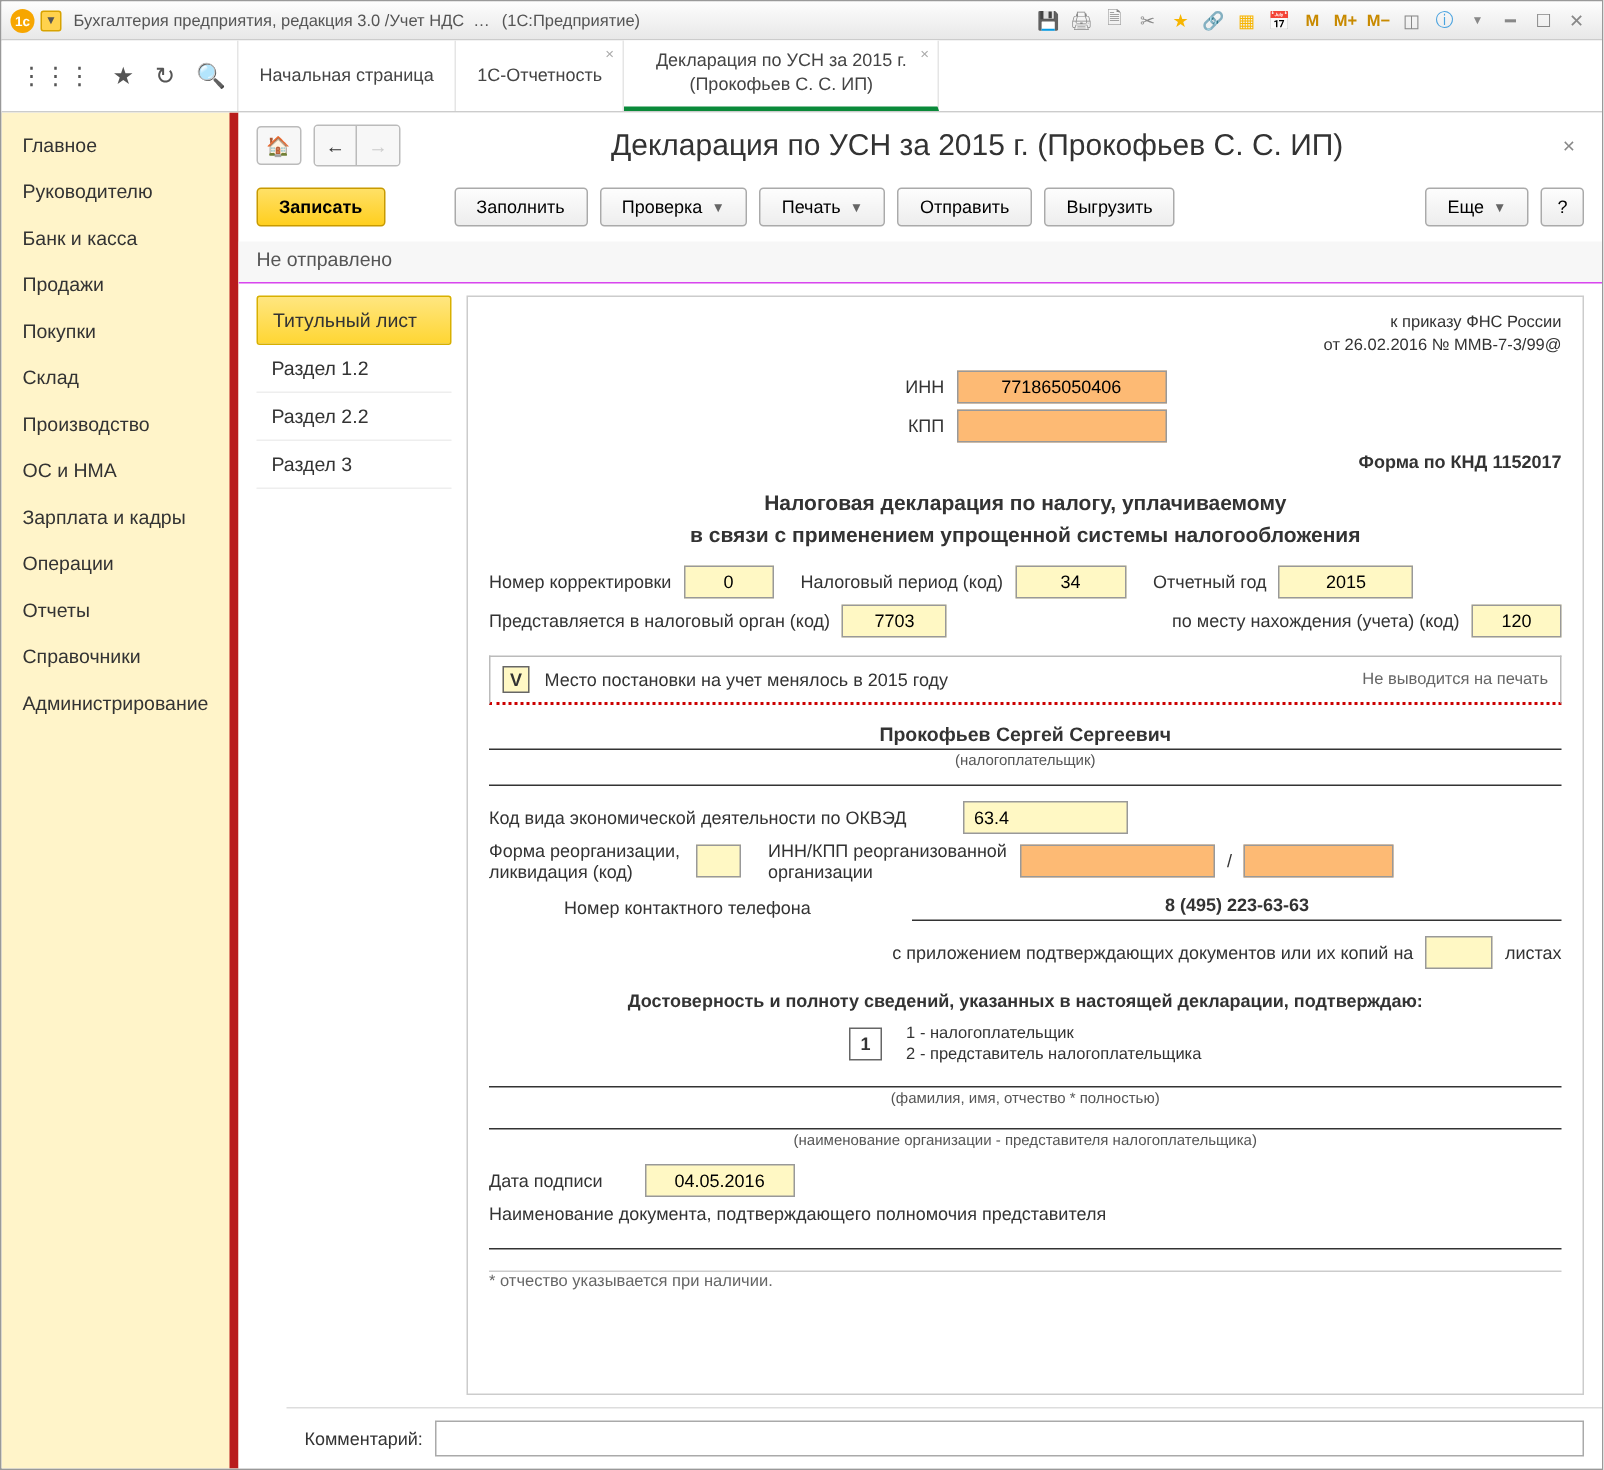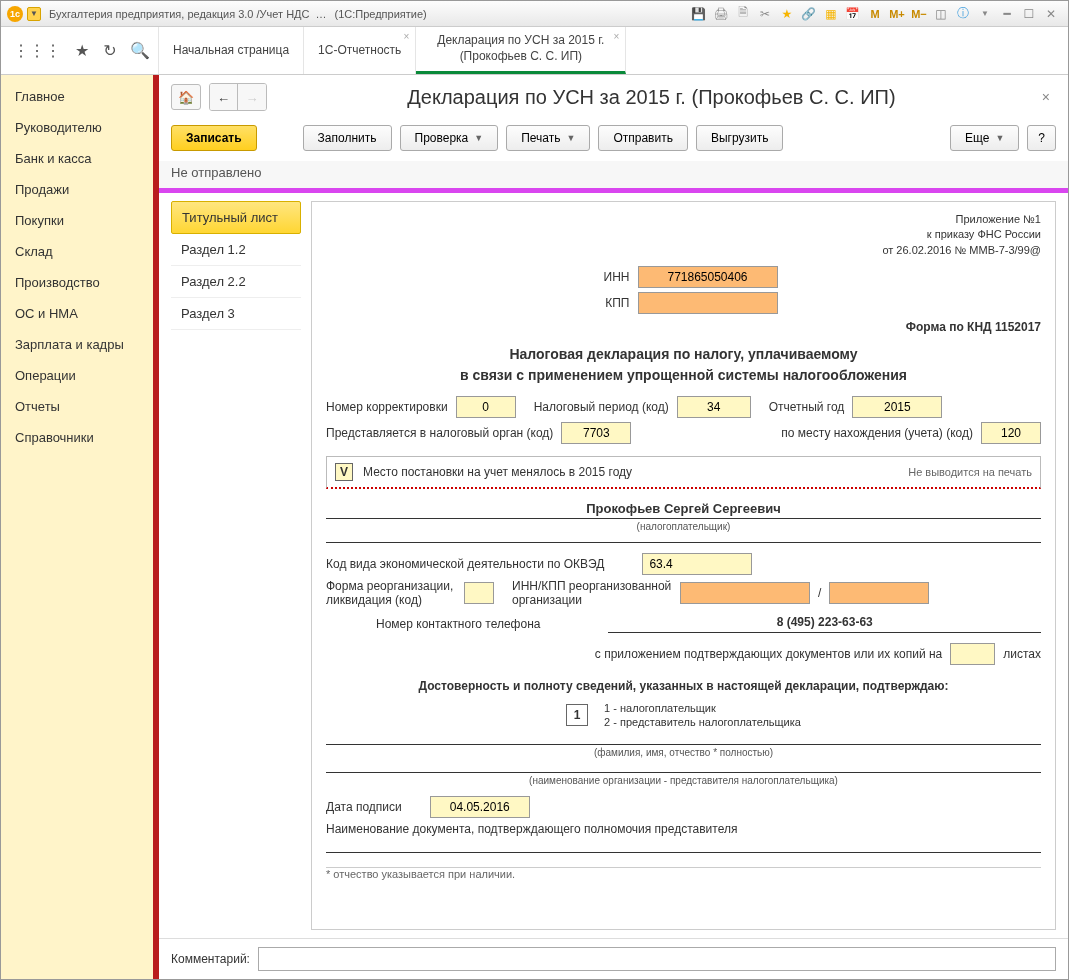--- a/index.html
+++ b/index.html
@@ -28,41 +28,41 @@
 .navgrp { display:flex; border:1px solid #bbb; border-radius:3px; overflow:hidden; }
 .navgrp .half { width:28px; height:26px; display:flex; align-items:center; justify-content:center; background:#f7f7f7; cursor:pointer; font-size:13px; }
 .navgrp .half:first-child { border-right:1px solid #bbb; }
 .page-title { flex:1; text-align:center; font-size:20px; font-weight:normal; color:#333; }
 .close-x { font-size:14px; color:#888; cursor:pointer; padding:0 6px; }
 .toolbar { padding:6px 12px 10px; display:flex; gap:8px; align-items:center; }
 .btn { height:26px; padding:0 14px; border:1px solid #aaa; background:linear-gradient(#fdfdfd,#ededed); border-radius:3px; font-size:12px; cursor:pointer; display:flex; align-items:center; gap:6px; }
 .btn.primary { background:linear-gradient(#ffe066,#ffcf1f); border-color:#c89a00; font-weight:bold; }
 .btn .caret { font-size:9px; color:#666; }
 .toolbar .spacer { flex:1; }
-.status { padding:4px 12px 8px; font-size:13px; color:#555; border-bottom:5px solid #d946ef; background:#f7f7f7; }
+.status { padding:4px 12px 8px; font-size:13px; color:#555; border-bottom:1px solid #d946ef; background:#f7f7f7; }
 .content { flex:1; display:flex; overflow:hidden; padding:8px 12px; gap:10px; }
 .sectnav { width:130px; }
 .sectnav .sitem { padding:8px 10px; font-size:13px; border-bottom:1px solid #eee; cursor:pointer; }
 .sectnav .sitem.active { background:linear-gradient(#ffe680,#ffd633); border:1px solid #d8b000; border-radius:2px; }
 .form-area { flex:1; border:1px solid #ccc; background:#fff; padding:10px 14px; overflow-y:auto; font-size:12px; position:relative; }
 .appx { text-align:right; font-size:11px; line-height:1.4; margin-bottom:8px; }
 .row { display:flex; align-items:center; margin:4px 0; gap:8px; }
 .row label { font-size:12px; }
 .inp { border:1px solid #999; background:#fdba74; height:22px; padding:0 6px; font-size:12px; text-align:center; }
 .inp.y { background:#fff8c4; }
 .form-code { text-align:right; font-weight:bold; font-size:12px; margin:6px 0 10px; }
 .decl-title { text-align:center; font-weight:bold; font-size:14px; margin:10px 0; line-height:1.5; }
 .hline { border-bottom:1px solid #333; margin:2px 0; }
 .small { font-size:10px; color:#555; text-align:center; }
 .checkrow { border:1px solid #bbb; border-bottom:2px dotted #c00; padding:6px 8px; margin:12px 0; display:flex; align-items:center; }
 .checkrow .cb { width:18px; height:18px; border:1px solid #666; display:flex; align-items:center; justify-content:center; font-weight:bold; margin-right:10px; background:#fff8c4; }
 .checkrow .noprint { margin-left:auto; font-size:11px; color:#666; }
 .fullname { text-align:center; font-weight:bold; font-size:13px; margin-top:10px; }
 .footnote { font-size:11px; color:#666; margin-top:14px; border-top:1px solid #ccc; padding-top:0; }
-.comment-row { padding:8px 12px; display:flex; align-items:center; gap:8px; border-top:1px solid #ddd; }
+.comment-row { padding:8px 12px; display:flex; align-items:center; gap:8px; border-top:1px solid #ddd;margin-left:32px; }
 .comment-row input { flex:1; height:24px; border:1px solid #aaa; padding:0 6px; }
 .cent { justify-content:center; }
 .lbl-r { text-align:right; }
 .conf-box { width:22px; height:22px; border:1px solid #666; display:flex; align-items:center; justify-content:center; font-weight:bold; margin-right:8px; }
 .und { border-bottom:1px solid #333; min-height:18px; flex:1; }
 </style>
 </head>
 <body>
 
 <div class="window">
@@ -123,20 +123,21 @@
       <div class="item">Банк и касса</div>
       <div class="item">Продажи</div>
       <div class="item">Покупки</div>
       <div class="item">Склад</div>
       <div class="item">Производство</div>
       <div class="item">ОС и НМА</div>
       <div class="item">Зарплата и кадры</div>
       <div class="item">Операции</div>
       <div class="item">Отчеты</div>
       <div class="item">Справочники</div>
+      <div class="item">Администрирование</div>
     </div>
 
     <div class="main">
       <div class="main-header">
         <div class="navbtn">🏠</div>
         <div class="navgrp">
           <div class="half">←</div>
           <div class="half" style="color:#ccc;">→</div>
         </div>
         <div class="page-title">Декларация по УСН за 2015 г. (Прокофьев С. С. ИП)</div>
@@ -170,21 +171,20 @@
       <div class="content">
         <div class="sectnav">
           <div class="sitem active">Титульный лист</div>
           <div class="sitem">Раздел 1.2</div>
           <div class="sitem">Раздел 2.2</div>
           <div class="sitem">Раздел 3</div>
         </div>
 
         <div class="form-area">
           <div class="appx">
-            <div>Приложение №1</div>
             <div>к приказу ФНС России</div>
             <div>от 26.02.2016 № ММВ-7-3/99@</div>
           </div>
 
           <div class="row cent">
             <label style="width:40px;" class="lbl-r">ИНН</label>
             <input class="inp" style="width: 140px;" value="771865050406">
           </div>
           <div class="row cent">
             <label style="width:40px;" class="lbl-r">КПП</label>

